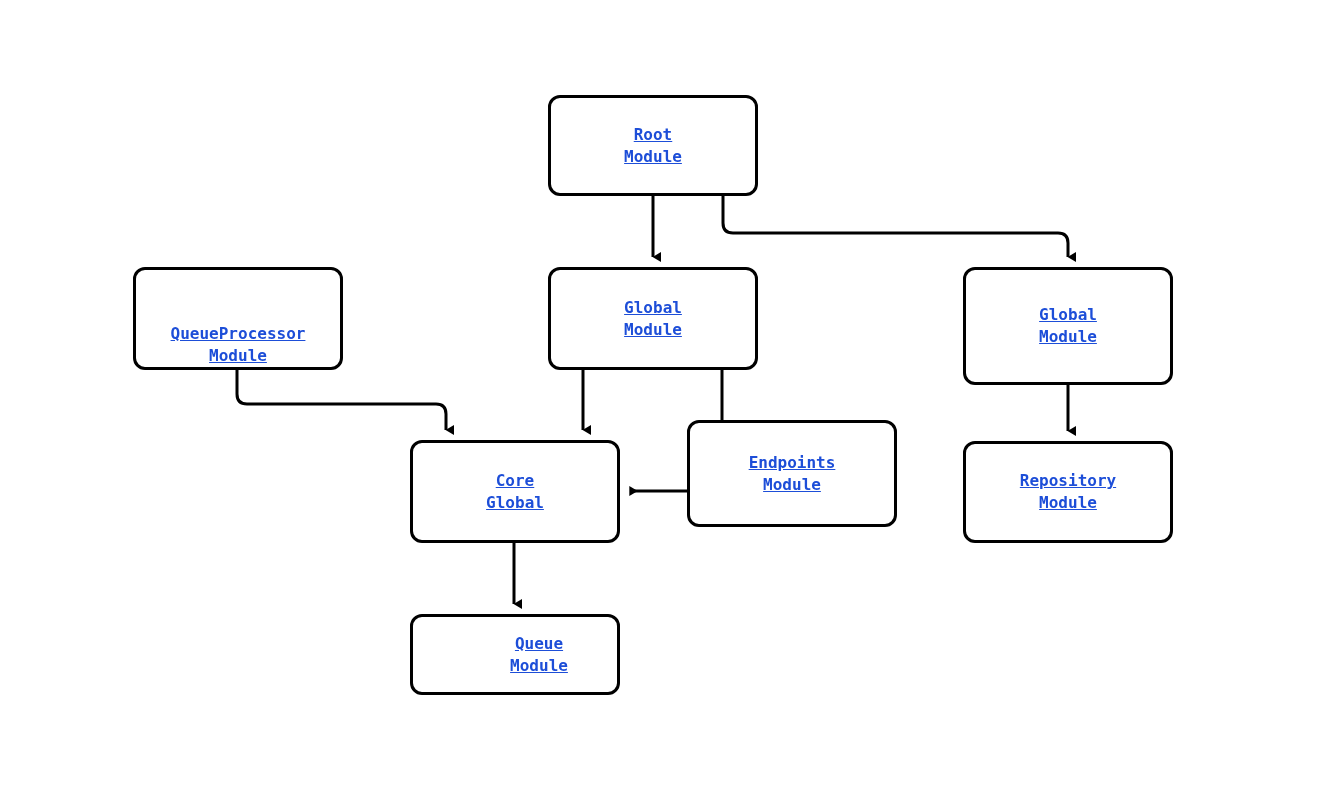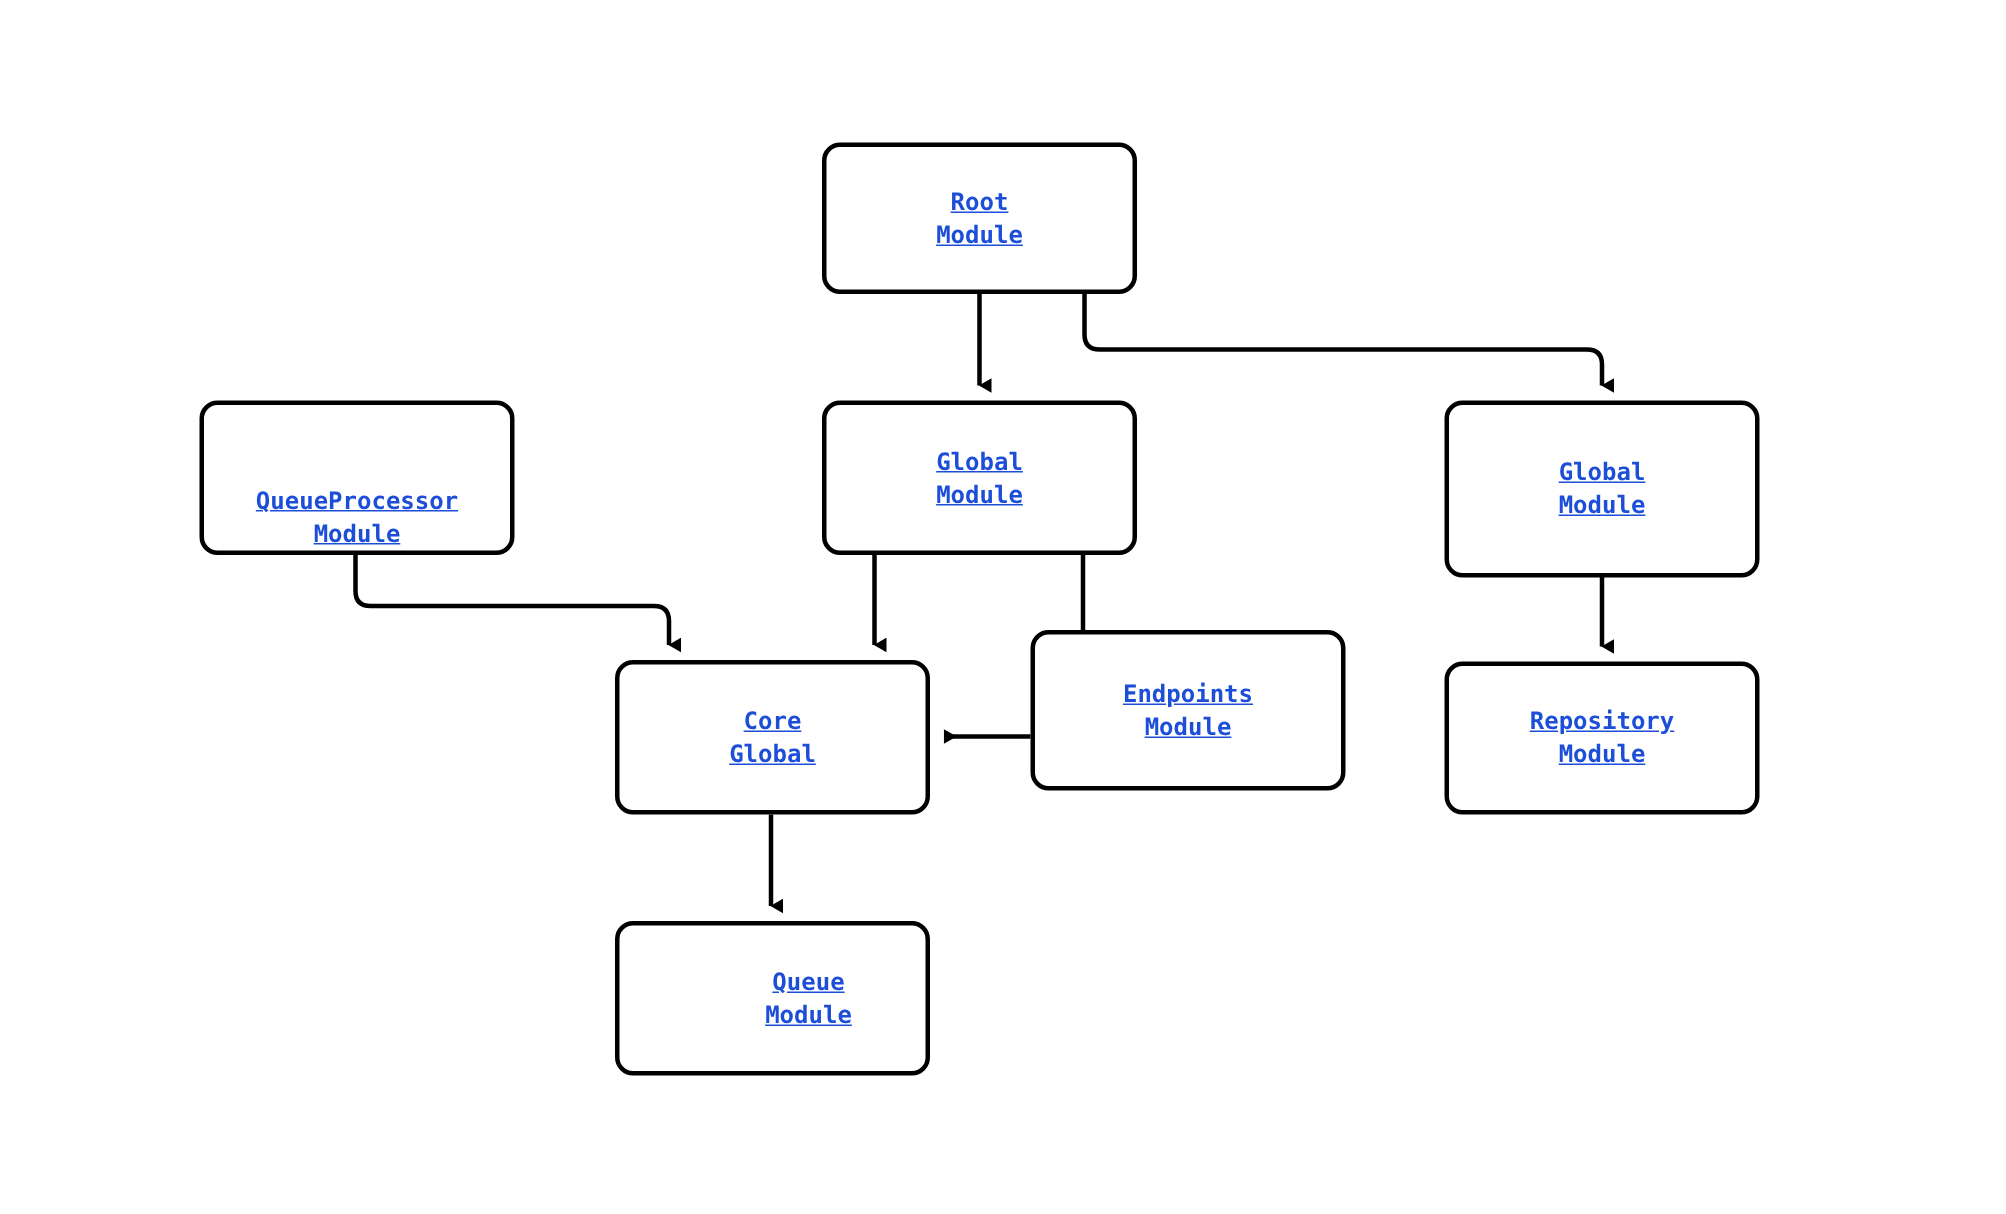--- a/index.html
+++ b/index.html
@@ -105,18 +105,18 @@
   <div class="node" style="left: 687px; top: 420px; width: 210px; height: 107px; background: rgb(255, 255, 255); border: 3px solid rgb(0, 0, 0); border-radius: 12px;">
     <div class="node-label">Endpoints
 Module</div>
   </div>
 
   <div class="node" style="left: 963px; top: 441px; width: 210px; height: 102px; background: rgb(255, 255, 255); border: 3px solid rgb(0, 0, 0); border-radius: 12px;">
     <div class="node-label">Repository
 Module</div>
   </div>
 
-  <div class="node" style="left: 410px; top: 614px; width: 210px; height: 103px; background: rgb(255, 255, 255); border: 3px solid rgb(0, 0, 0); border-radius: 12px; padding-left: 48px;">
+  <div class="node" style="left: 410px; top: 614px; width: 210px; height: 81px; background: rgb(255, 255, 255); border: 3px solid rgb(0, 0, 0); border-radius: 12px; padding-left: 48px;">
     <div class="node-label">Queue
 Module</div>
   </div>
 
 </div>
 
 </body></html>

